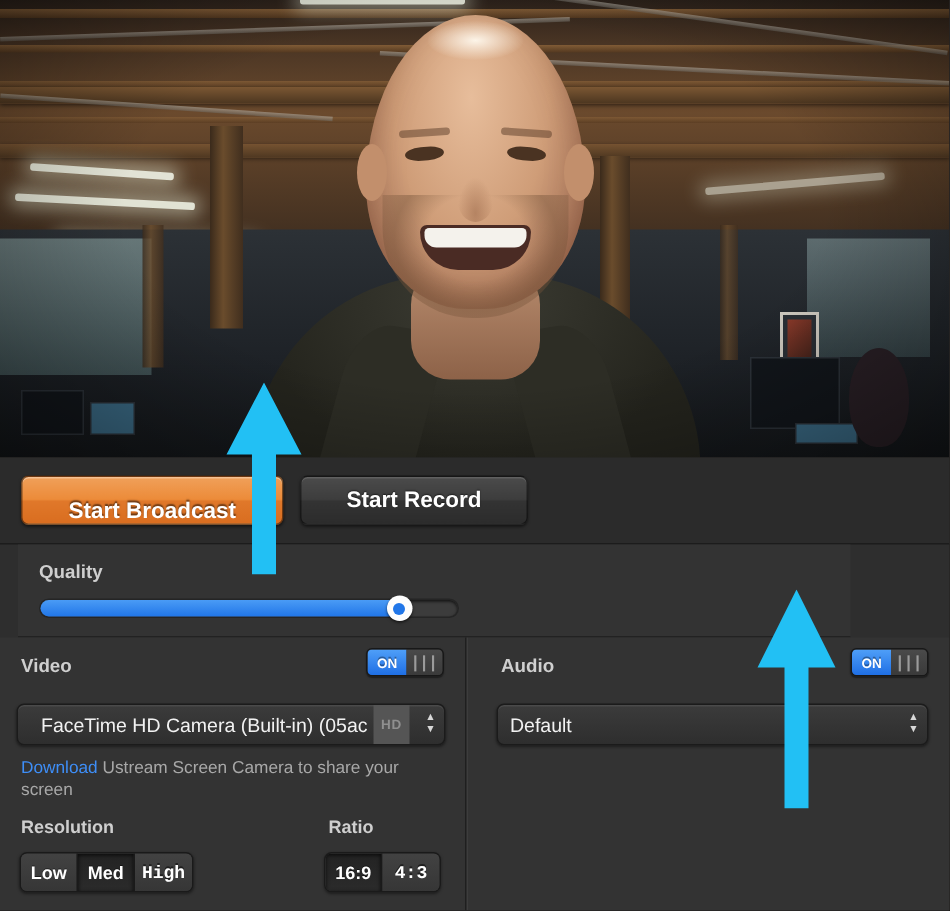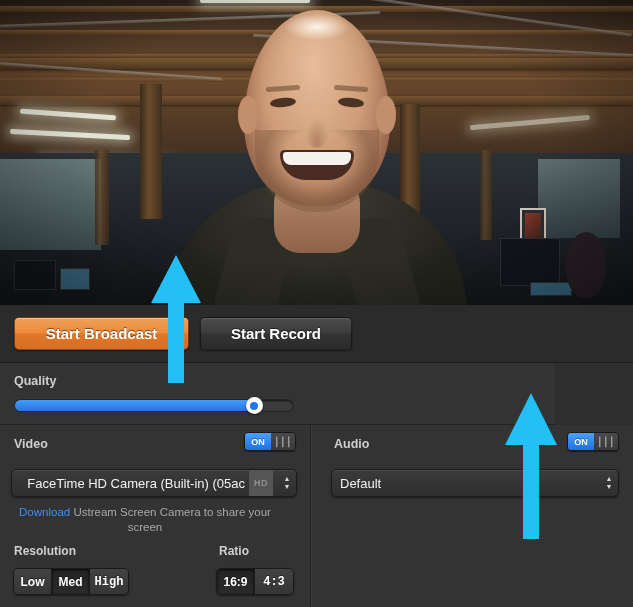--- a/index.html
+++ b/index.html
@@ -170,30 +170,31 @@
     color: #fff; font-size: 15px; font-weight: bold;
     text-shadow: 0 -1px 1px rgba(0,0,0,.55);
     display: flex; align-items: center; justify-content: center;
     border: 1px solid rgba(0,0,0,.5);
     cursor: pointer;
   }
   .btn-broadcast {
     left: 14px; width: 175px;
     background: linear-gradient(180deg,#f0a05a 0%,#ec8b39 48%,#e0782a 52%,#d96d20 100%);
     box-shadow: inset 0 1px 0 rgba(255,255,255,.35), 0 1px 2px rgba(0,0,0,.5);
+    align-items: flex-end;
   }
   .btn-record {
     left: 200px; width: 152px;
     background: linear-gradient(180deg,#4b4b4b 0%,#3d3d3d 48%,#333 52%,#2c2c2c 100%);
     box-shadow: inset 0 1px 0 rgba(255,255,255,.12), 0 1px 2px rgba(0,0,0,.5);
   }
 
   
   .slider-row {
-    position: absolute; left: 0; top: 363px; width: 555px; height: 62px;
+    position: absolute; left: 12px; top: 363px; width: 555px; height: 62px;
     background: #333333;
     border-bottom: 1px solid #222;
   }
   .slider-col { position: absolute; top: 0; height: 62px; }
   .slider-col.left  { left: 0;   width: 315px; }
   .slider-col.right { left: 329px; width: 304px; }
   .slider-label {
     position: absolute; left: 14px; top: 11px;
     font-size: 12.5px; font-weight: bold; color: #cfcfcf;
   }
@@ -437,21 +438,21 @@
 
       <div class="select" style="top:44px;width:286px;text-align:right;">
         <div class="val">FaceTime HD Camera (Built-in) (05ac</div>
         <div class="hd-badge">HD</div>
         <div class="stepper">
           <span>▲</span>
             <span>▼</span>
         </div>
       </div>
 
-      <div class="hint" style="top:80px;text-align:center;">
+      <div class="hint" style="top:80px;">
         <a>Download</a>
         <span>Ustream Screen Camera to share your screen</span>
       </div>
 
       <div class="sub-label" style="left:14px;top:119px;">Resolution</div>
       <div class="sub-label" style="left:219px;top:119px;">Ratio</div>
 
       <div class="seg-group" id="resolution-group" style="left:13px;top:143px;">
           <div class="seg">Low</div>
           <div class="seg active">Med</div>

